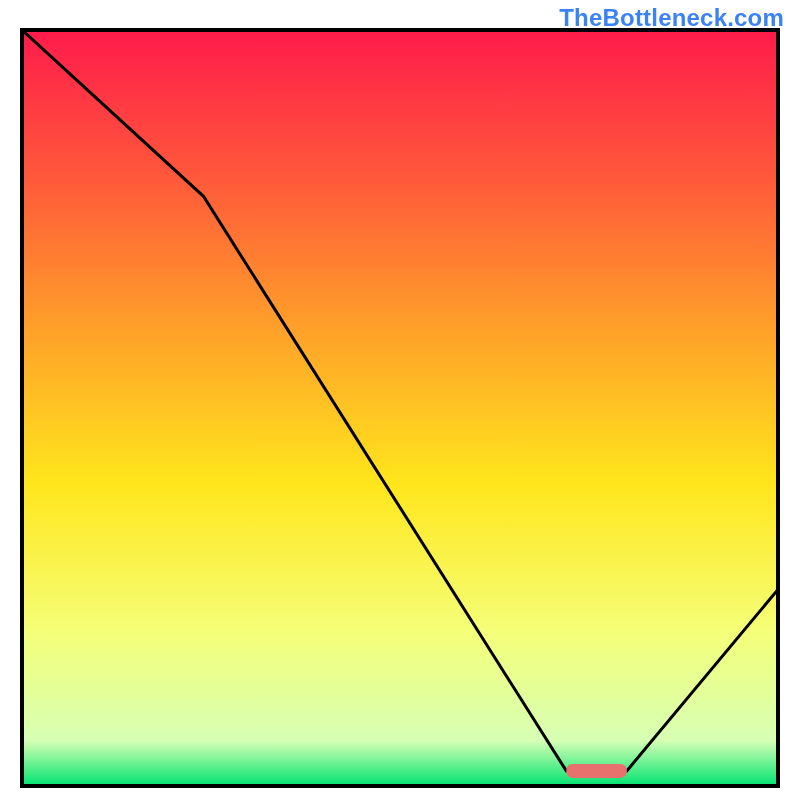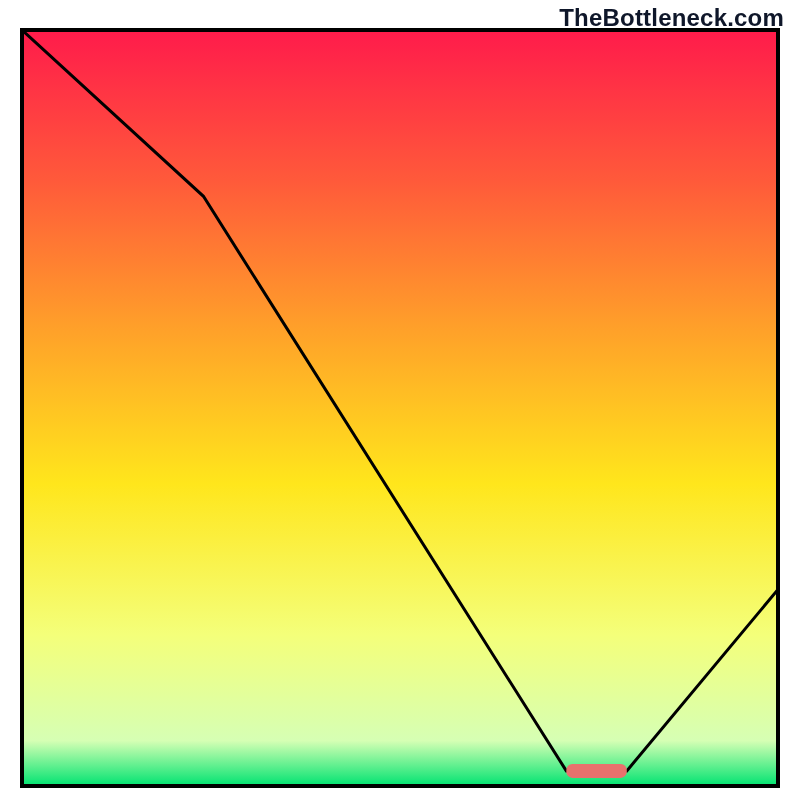--- a/index.html
+++ b/index.html
@@ -14,21 +14,21 @@
     position: relative;
     width: 800px;
     height: 800px;
   }
   .watermark {
     position: absolute;
     top: 4px;
     right: 16px;
     font-size: 24px;
     font-weight: 600;
-    color: #0f172a;
+    color: #3b82f6;
     letter-spacing: 0.2px;
   }
   svg {
     display: block;
   }
 </style>
 </head>
 <body>
 
 <div class="chart-wrap">

